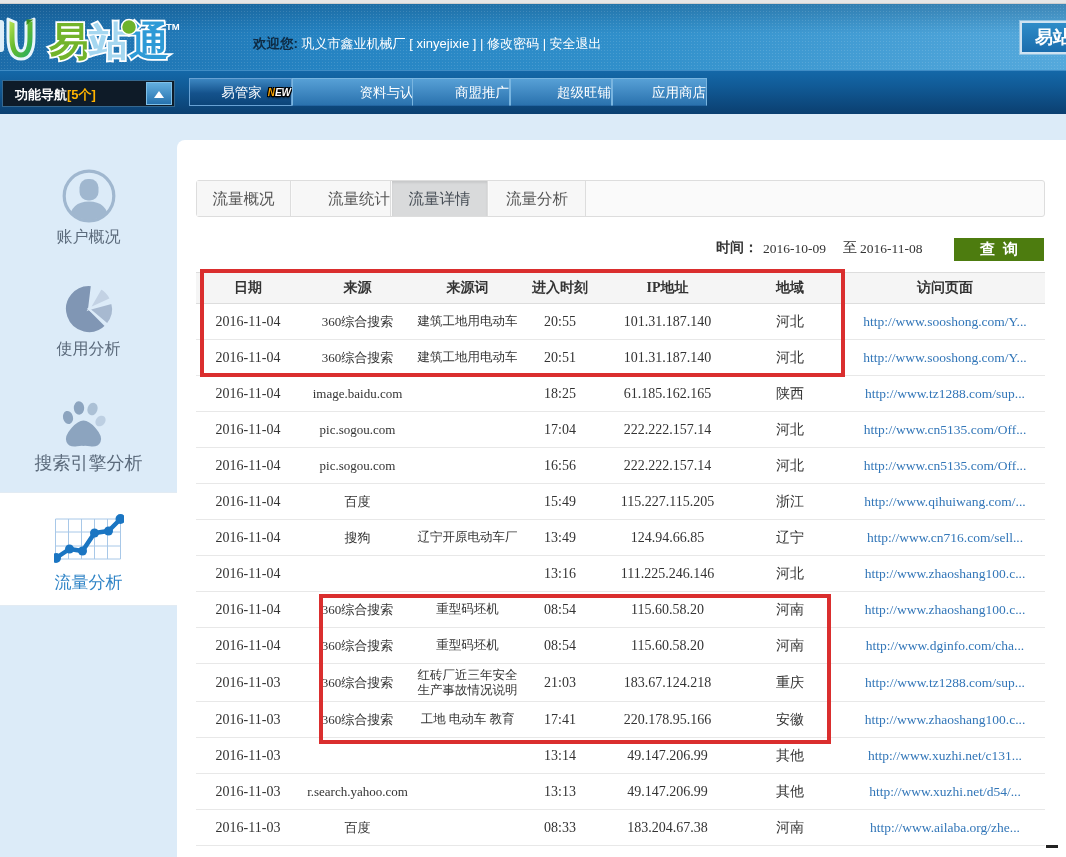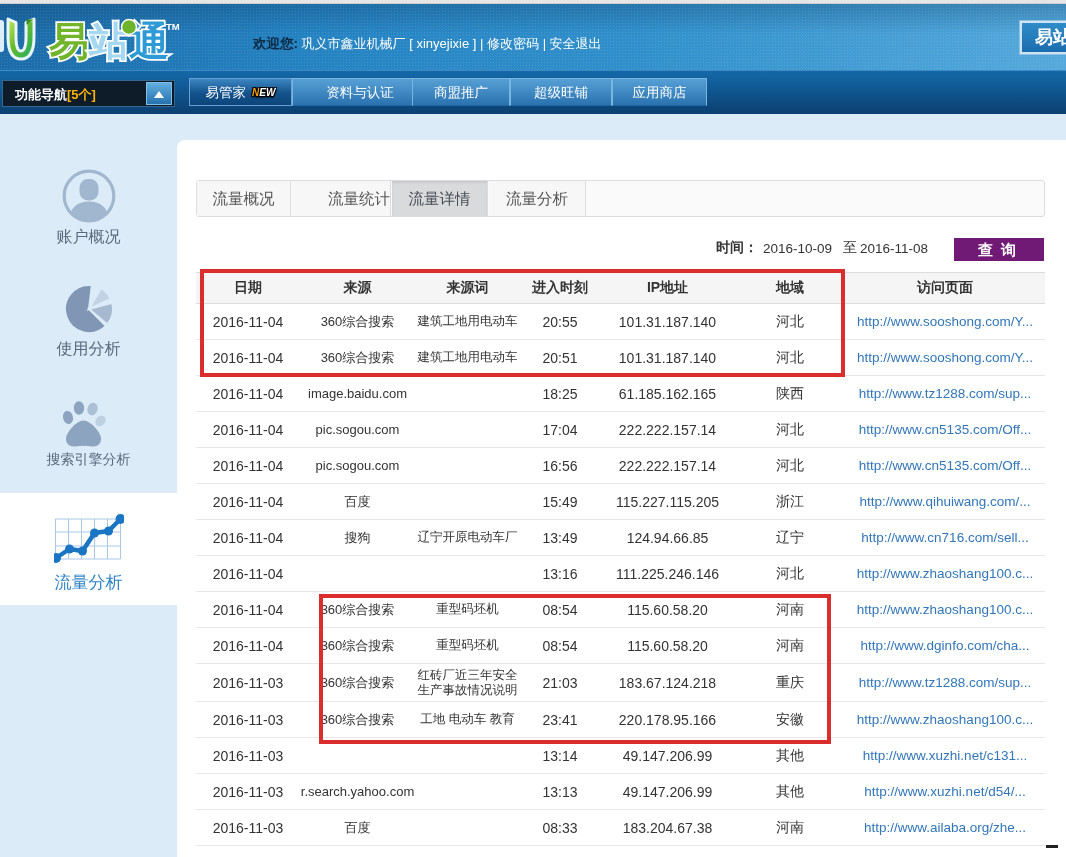--- a/index.html
+++ b/index.html
@@ -8,34 +8,34 @@
 #topstrip { position:absolute; left:0; top:0; width:1066px; height:4px; background:#e6e6e6; border-bottom:1px solid #cfcfcf; }
 #header { position:absolute; left:0; top:4px; width:1066px; height:66px;
   background:linear-gradient(rgba(8,55,95,0.30), rgba(8,55,95,0) 45%),
     linear-gradient(100deg, #1c6ba8 0%, #2583c2 30%, #3190cb 60%, #55a9dc 100%); }
 #header .dots { position:absolute; inset:0;
   background-image:radial-gradient(rgba(255,255,255,0.12) 0.7px, transparent 1px);
   background-size:3px 3px; }
 #navbar { position:absolute; left:0; top:70px; width:1066px; height:44px;
   background:linear-gradient(#1468a8 0%, #115b97 35%, #0b3f70 100%);
   border-top:1px solid #3f8cc5; }
-#main { position:absolute; left:0; top:114px; width:868px; height:743px; background:#dcebf8; }
+#main { position:absolute; left:0; top:114px; width:868px; height:743px; background:#dcebf8;font-family:Liberation Serif, serif; }
 #panel { position:absolute; left:177px; top:26px; width:895px; height:717px; background:#ffffff; border-radius:8px 0 0 0; }
 
 
 #navbox { position:absolute; left:2px; top:9px; width:173px; height:27px; background:#0e1b28; border:1px solid #35688f; }
 #navbox .lbl { position:absolute; left:12px; top:5px; font-size:13px; font-weight:bold; color:#ffffff; }
 #navbox .lbl b { color:#ffb400;text-align:center; }
 #navbox .btn { position:absolute; right:2px; top:1px; width:26px; height:23px;
   background:linear-gradient(#63aede,#2672ae); border:1px solid #7fc0e8; }
 #navbox .btn:after { content:""; position:absolute; left:6.5px; top:8px; width:0; height:0;
   border-left:5.5px solid transparent; border-right:5.5px solid transparent; border-bottom:7px solid #ffffff; }
 
 
-.ntab { position:absolute; top:7px; height:28px; line-height:28px; text-align:center;
+.ntab { position:absolute; top:7px; height:28px; line-height:28px; text-align:right;
   color:#ffffff; font-size:13.5px;
   background:linear-gradient(#57a0d6,#2a72ae); border:1px solid #79b5e0; border-bottom-color:#2264a0; }
 .ntab.active { background:linear-gradient(#3c86c1 0%, #14528c 55%, #0c4579 100%); border-color:#68a2d4; }
 .newbadge { display:inline-block; margin-left:6px; color:#ffffff; font-size:10px; font-weight:bold; font-style:italic;
   position:relative; top:-1px; letter-spacing:0;
   text-shadow:-1px -1px 0 #000, 1px -1px 0 #000, -1px 1px 0 #000, 1px 1px 0 #000, 0 2px 2px #000; }
 .newbadge b { color:#f5a100; }
 
 
 #welcome { position:absolute; left:253px; top:31px; font-size:13px; color:#ffffff; }
@@ -49,22 +49,22 @@
 #sideactive { position:absolute; left:0; top:378px; width:177px; height:114px; background:#ffffff;
   border-top:1px solid #e2ebf3; border-bottom:1px solid #e2ebf3; }
 
 
 #ptabs { position:absolute; left:19px; top:40px; width:849px; height:37px; background:#fafafa; border:1px solid #dddddd; border-radius:3px; }
 .ptab { position:absolute; top:0; height:35px; line-height:35px; text-align:center; font-size:15.5px; color:#555555; border-right:1px solid #dddddd; background:#f7f7f7; }
 .ptab.active { background:#d9dadb; color:#474e56; box-shadow:inset 0 2px 2px rgba(0,0,0,0.08); }
 
 
 #daterow { position:absolute; left:0; top:97px; width:868px; height:24px; font-size:13.5px; color:#333333; }
-#qbtn { position:absolute; left:777px; top:1px; width:90px; height:23px; background:#701a75; color:#ffffff;
-  font-size:15px; font-weight:bold; text-align:left; line-height:23px; letter-spacing:8px; padding-left:24px;}
+#qbtn { position:absolute; left:777px; top:1px; width:90px; height:23px; background:#4d7c0f; color:#ffffff;
+  font-size:15px; font-weight:bold; text-align:center; line-height:23px; letter-spacing:8px; padding-left:8px;}
 
 
 table { border-collapse:collapse; position:absolute; left:19px; top:132px; width:849px; table-layout:fixed; }
 th { height:31px; background:#f5f5f5; font-size:14px; color:#333333; font-weight:bold; border-top:1px solid #dddddd; border-bottom:1px solid #dddddd; }
 td { height:36px; font-size:14px; color:#333333; text-align:center; border-bottom:1px solid #e8e8e8; overflow:hidden; white-space:nowrap; }
 td.lnk { font-size:13.5px; color:#3276b8; }
 td.sm { font-size:12px; line-height:15px; white-space:normal; }
 td:nth-child(2) { font-size:13px; }
 td:nth-child(3) { font-size:12.5px; }
 tr.two td { height:38px; }
@@ -243,21 +243,21 @@
               <td class="sm">红砖厂近三年安全<br>生产事故情况说明</td>
               <td>21:03</td>
               <td>183.67.124.218</td>
               <td>重庆</td>
               <td class="lnk">http://www.tz1288.com/sup...</td>
             </tr>
         <tr>
               <td>2016-11-03</td>
               <td>360综合搜索</td>
               <td>工地 电动车 教育</td>
-              <td>23:41</td>
+              <td>17:41</td>
               <td>220.178.95.166</td>
               <td>安徽</td>
               <td class="lnk">http://www.zhaoshang100.c...</td>
             </tr>
         <tr>
               <td>2016-11-03</td>
               <td></td>
               <td></td>
               <td>13:14</td>
               <td>49.147.206.99</td>
@@ -311,21 +311,21 @@
         <div style="font-size:16px;margin-top:-2px;">使用分析</div>
       </div>
       <div class="sideitem" style="top:281px;">
         <svg width="62" height="53" viewBox="0 0 62 53">
           <ellipse cx="10" cy="22.5" rx="5" ry="6.6" fill="#8ca4bf" transform="rotate(-15 10 22.5)"></ellipse>
           <ellipse cx="21" cy="13" rx="5.2" ry="6.7" fill="#8ca4bf" transform="rotate(-3 21 13)"></ellipse>
           <ellipse cx="34.5" cy="14" rx="5" ry="6.4" fill="#abc0d5" transform="rotate(18 34.5 14)"></ellipse>
           <ellipse cx="42.5" cy="26" rx="4.6" ry="5.8" fill="#bdcfe2" transform="rotate(40 42.5 26)"></ellipse>
           <path d="M25.5 25.5 Q31 25.5 37.5 33 Q45 41.5 42.5 47 Q40 52.5 32 51.3 Q27 50.6 25.5 51 Q24 50.6 19 51.3 Q11 52.5 8.5 47 Q6 41.5 13.5 33 Q20 25.5 25.5 25.5 Z" fill="#8ca4bf"></path>
         </svg>
-        <div style="font-size:14px;margin-top:-1px;">搜索引擎分析</div>
+        <div style="font-size:18px;margin-top:-1px;">搜索引擎分析</div>
       </div>
       <div id="sideactive"></div>
       <div class="sideitem" style="top:399px;color:#2e83c6;">
         <svg width="70" height="50" viewBox="0 0 70 50">
           <g stroke="#a8c8e8" stroke-width="1">
             <path d="M1.5 6 H66.5 M1.5 19 H66.5 M1.5 33 H66.5 M1.5 46 H66.5" fill="none"></path>
             <path d="M1.5 6 V46 M14.5 6 V46 M27.5 6 V46 M40.5 6 V46 M53.5 6 V46 M66.5 6 V46" fill="none"></path>
           </g>
           <path d="M2 45 L15.5 36 L28.5 38 L40.5 20 L54.5 18 L66.5 6" fill="none" stroke="#1a75c2" stroke-width="4.5" stroke-linejoin="round" stroke-linecap="round"></path>
           <circle cx="2" cy="45" r="5" fill="#1a75c2"></circle>

